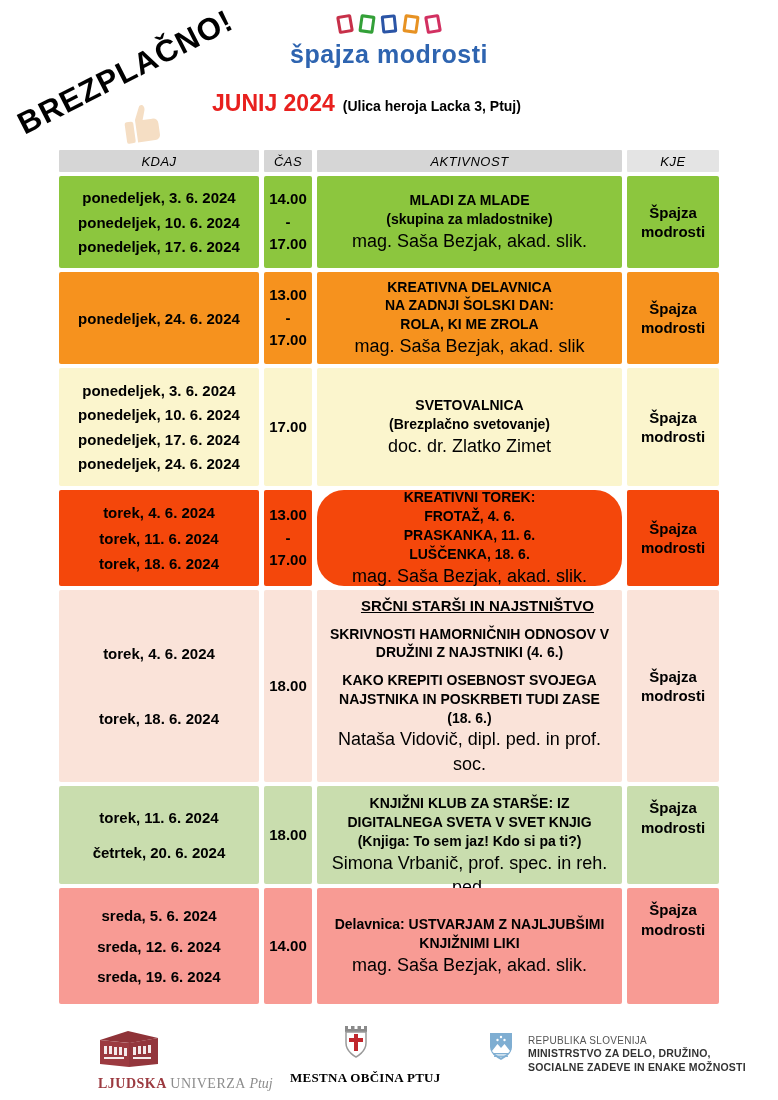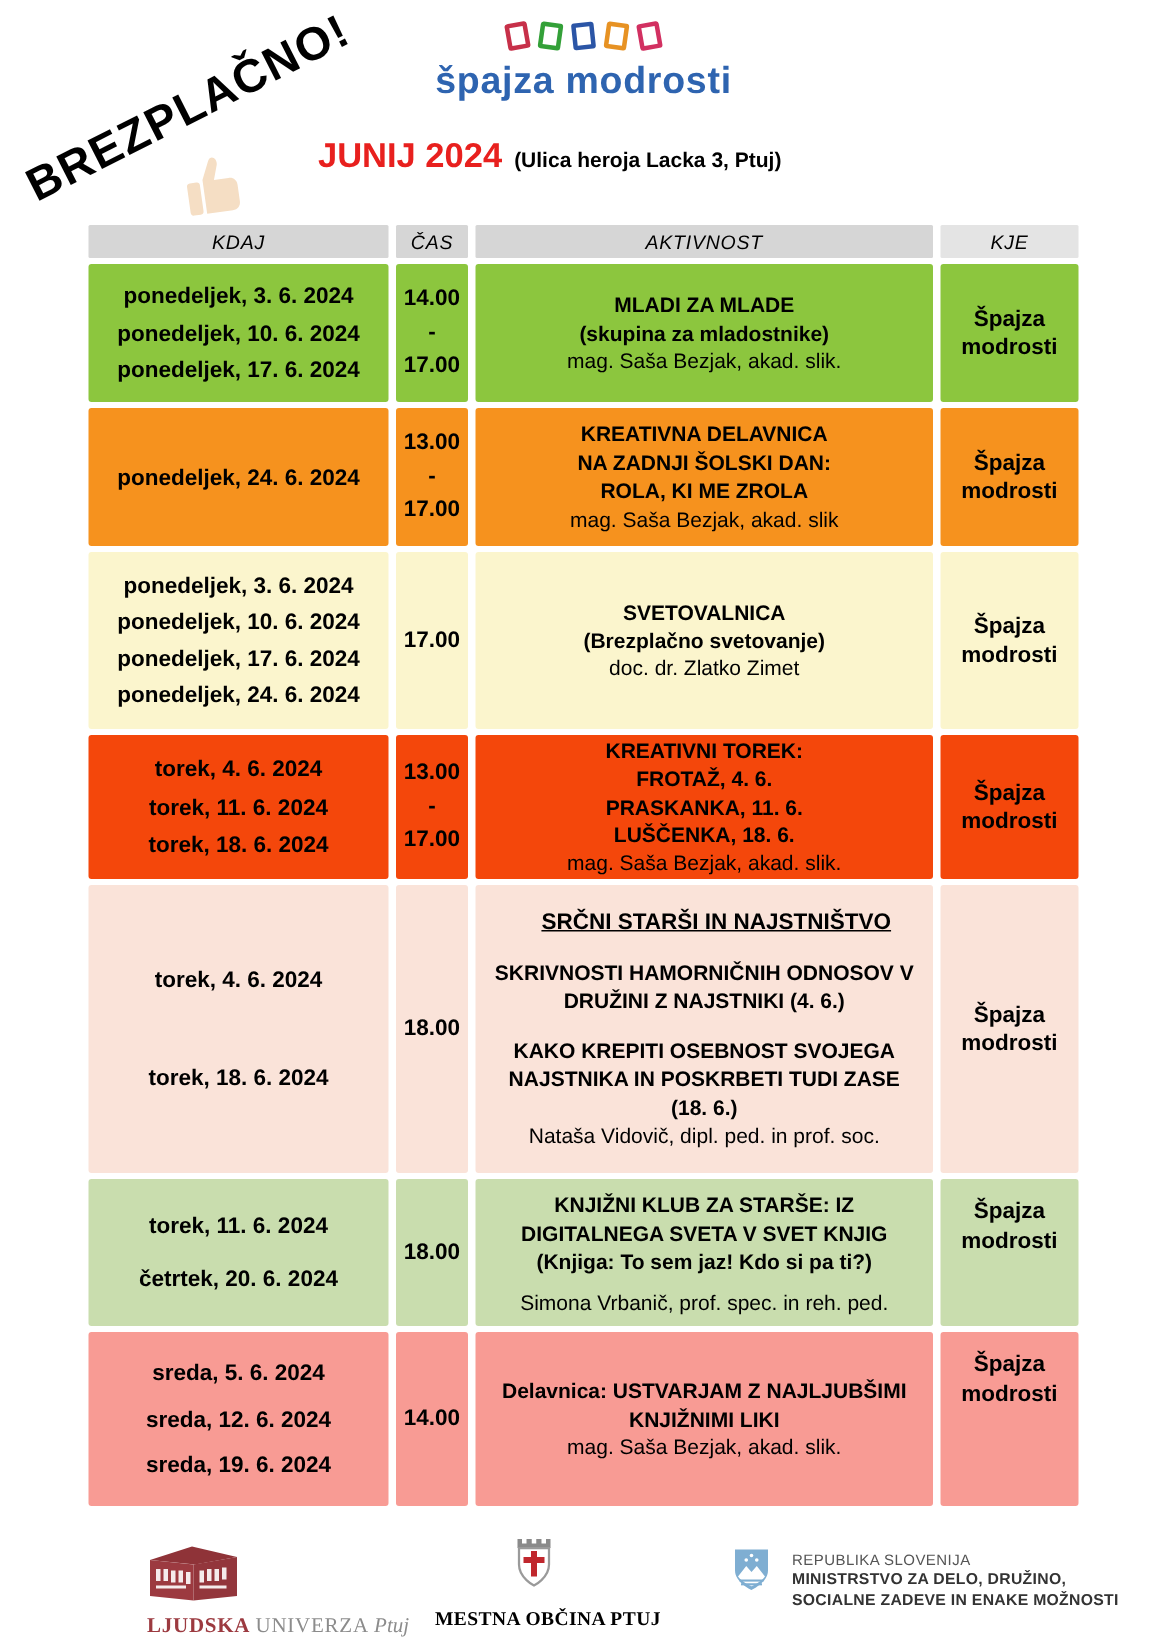--- a/index.html
+++ b/index.html
@@ -52,21 +52,21 @@
     border-radius:2px; display:flex; flex-direction:column;
     align-items:center; justify-content:center; text-align:center;
   }
   .dates { font-weight:bold; font-size:15px; justify-content:space-evenly; padding:6px 2px; }
   .time  { font-weight:bold; font-size:15px; line-height:1.5; }
   .activity { padding:6px 12px; line-height:1.35; }
   .activity.top { justify-content:flex-start; padding-top:8px; }
   .loc { font-weight:bold; font-size:15px; line-height:1.3; padding:0 10px; }
   .loc.top { justify-content:flex-start; padding-top:12px; }
   .al-b  { font-weight:bold; font-size:14px; }
-  .al-r  { font-size:14px; }
+  .al-r  { font-size:18px; }
   .al-bu { font-weight:bold; font-size:15px; text-decoration:underline;margin-left:16px; }
   .al-sp { height:14px; }
 
   
   .footer { position:absolute; top:1022px; left:0; width:778px; height:78px; }
   .logo-lu { position:absolute; left:98px; top:6px; width:180px; }
   .lu-text { margin-top:4px; font-family:"Liberation Serif", serif; font-size:14px; white-space:nowrap; }
   .lu-red  { color:#9C3A40; font-weight:bold; letter-spacing:0.5px; }
   .lu-gray { color:#8C8C8C; letter-spacing:0.5px; }
   .lu-city { color:#8C8C8C; font-style:italic; }
@@ -160,21 +160,21 @@
     <div class="cell dates" style="background: rgb(244, 71, 11);">
       <div>torek, 4. 6. 2024</div>
       <div>torek, 11. 6. 2024</div>
       <div>torek, 18. 6. 2024</div>
     </div>
     <div class="cell time" style="background: rgb(244, 71, 11);">
       <div>13.00</div>
       <div>-</div>
       <div>17.00</div>
     </div>
-    <div class="cell activity" style="background: rgb(244, 71, 11);">
+    <div class="cell activity" style="background: rgb(244, 71, 11); border-radius: 27px;">
       <div class="al-b">KREATIVNI TOREK:</div>
       <div class="al-b">FROTAŽ, 4. 6.</div>
       <div class="al-b">PRASKANKA, 11. 6.</div>
       <div class="al-b">LUŠČENKA, 18. 6.</div>
       <div class="al-r">mag. Saša Bezjak, akad. slik.</div>
     </div>
     <div class="cell loc" style="background: rgb(244, 71, 11);">Špajza modrosti</div>
     <div class="cell dates" style="background: rgb(250, 227, 217);">
       <div>torek, 4. 6. 2024</div>
       <div>torek, 18. 6. 2024</div>

